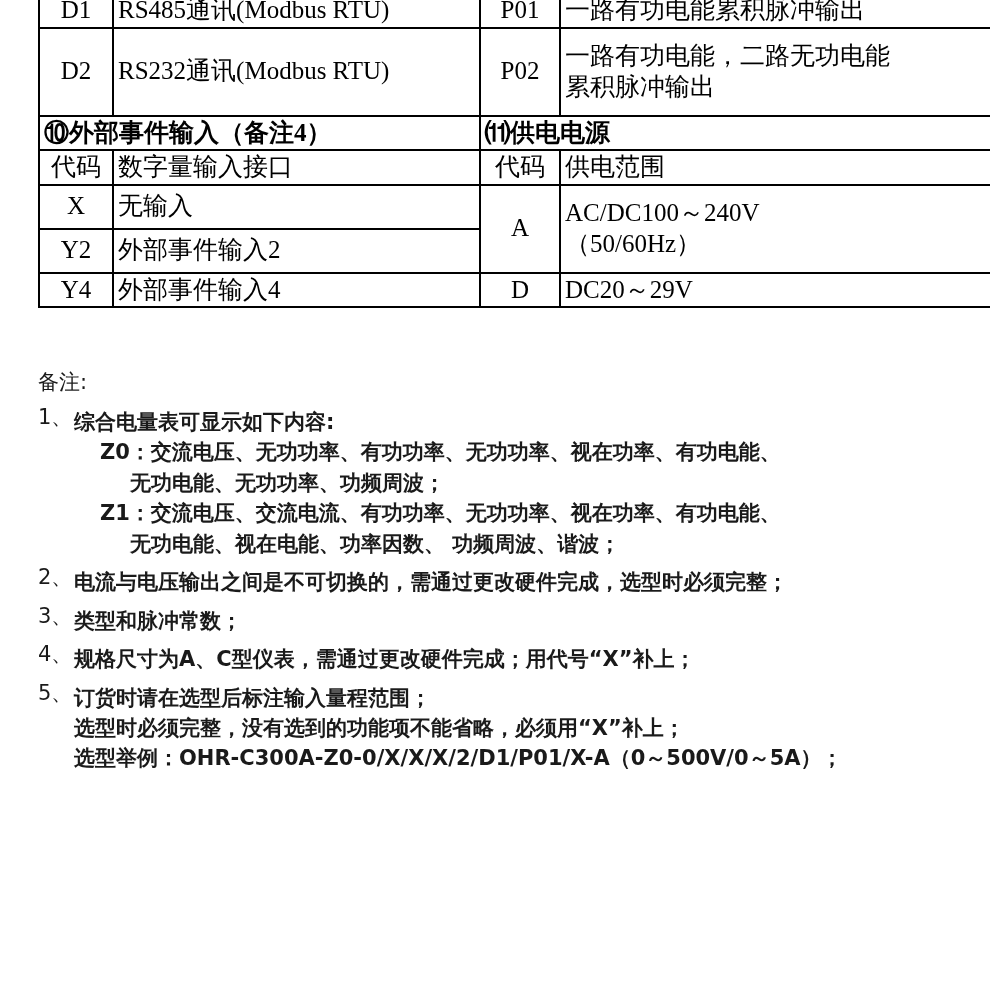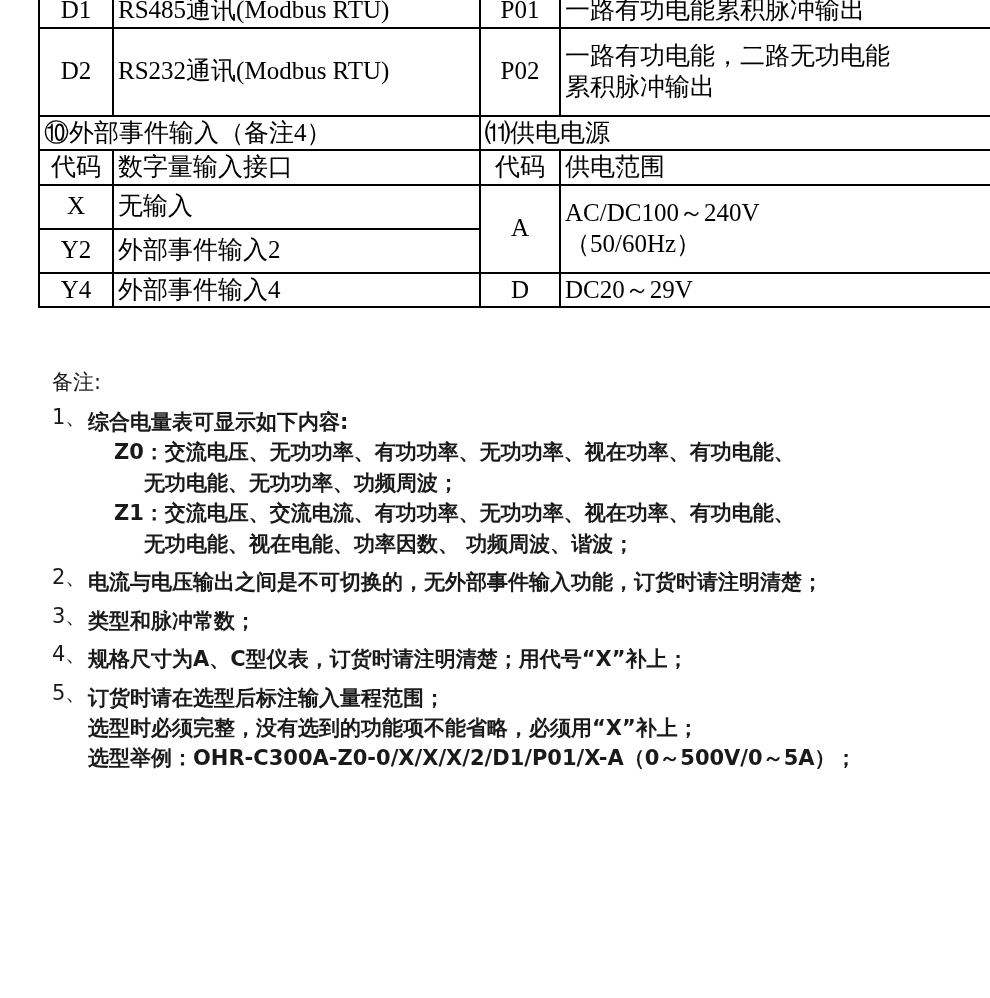--- a/index.html
+++ b/index.html
@@ -50,39 +50,39 @@
   .code-col2 {
     width: 70px;
     text-align: center;
   }
   .desc-col2 {
     width: 432px;
     text-align: left;
     padding-left: 8px;
   }
   .hdr-cell {
-    font-weight: normal;
+    font-weight: bold;
     font-size: 25px;
     padding-left: 8px;
   }
   .tall {
     height: 84px;
     vertical-align: top;
     padding-top: 2px;
   }
   .twoline {
     height: 84px;
     vertical-align: top;
     padding-top: 2px;
   }
 
   
   .notes {
     position: absolute;
-    left: 52px;
+    left: 38px;
     top: 372px;
     width: 930px;
     font-family: "DejaVu Sans", "Liberation Sans", sans-serif;
     font-size: 21px;
     line-height: 1.0;
     color: #1a1a1a;
   }
   .notes-title {
     font-size: 21px;
     margin-bottom: 14px;
@@ -169,33 +169,33 @@
             <div class="note-line">综合电量表可显示如下内容:</div>
             <div class="note-line indent1">Z0：交流电压、无功功率、有功功率、无功功率、视在功率、有功电能、</div>
             <div class="note-line indent2">无功电能、无功功率、功频周波；</div>
             <div class="note-line indent1">Z1：交流电压、交流电流、有功功率、无功功率、视在功率、有功电能、</div>
             <div class="note-line indent2">无功电能、视在电能、功率因数、 功频周波、谐波；</div>
           </div>
         </div>
         <div class="note-row gap">
           <div class="note-num">2、</div>
           <div class="note-body">
-            <div class="note-line">电流与电压输出之间是不可切换的，无外部事件输入功能，订货时请注明清楚；</div>
+            <div class="note-line">电流与电压输出之间是不可切换的，需通过更改硬件完成，选型时必须完整；</div>
           </div>
         </div>
         <div class="note-row gap">
           <div class="note-num">3、</div>
           <div class="note-body">
             <div class="note-line">类型和脉冲常数；</div>
           </div>
         </div>
         <div class="note-row gap">
           <div class="note-num">4、</div>
           <div class="note-body">
-            <div class="note-line">规格尺寸为A、C型仪表，订货时请注明清楚；用代号“X”补上；</div>
+            <div class="note-line">规格尺寸为A、C型仪表，需通过更改硬件完成；用代号“X”补上；</div>
           </div>
         </div>
         <div class="note-row">
           <div class="note-num">5、</div>
           <div class="note-body">
             <div class="note-line">订货时请在选型后标注输入量程范围；</div>
             <div class="note-line">选型时必须完整，没有选到的功能项不能省略，必须用“X”补上；</div>
             <div class="note-line">选型举例：OHR-C300A-Z0-0/X/X/X/2/D1/P01/X-A（0～500V/0～5A）；</div>
           </div>
         </div>

